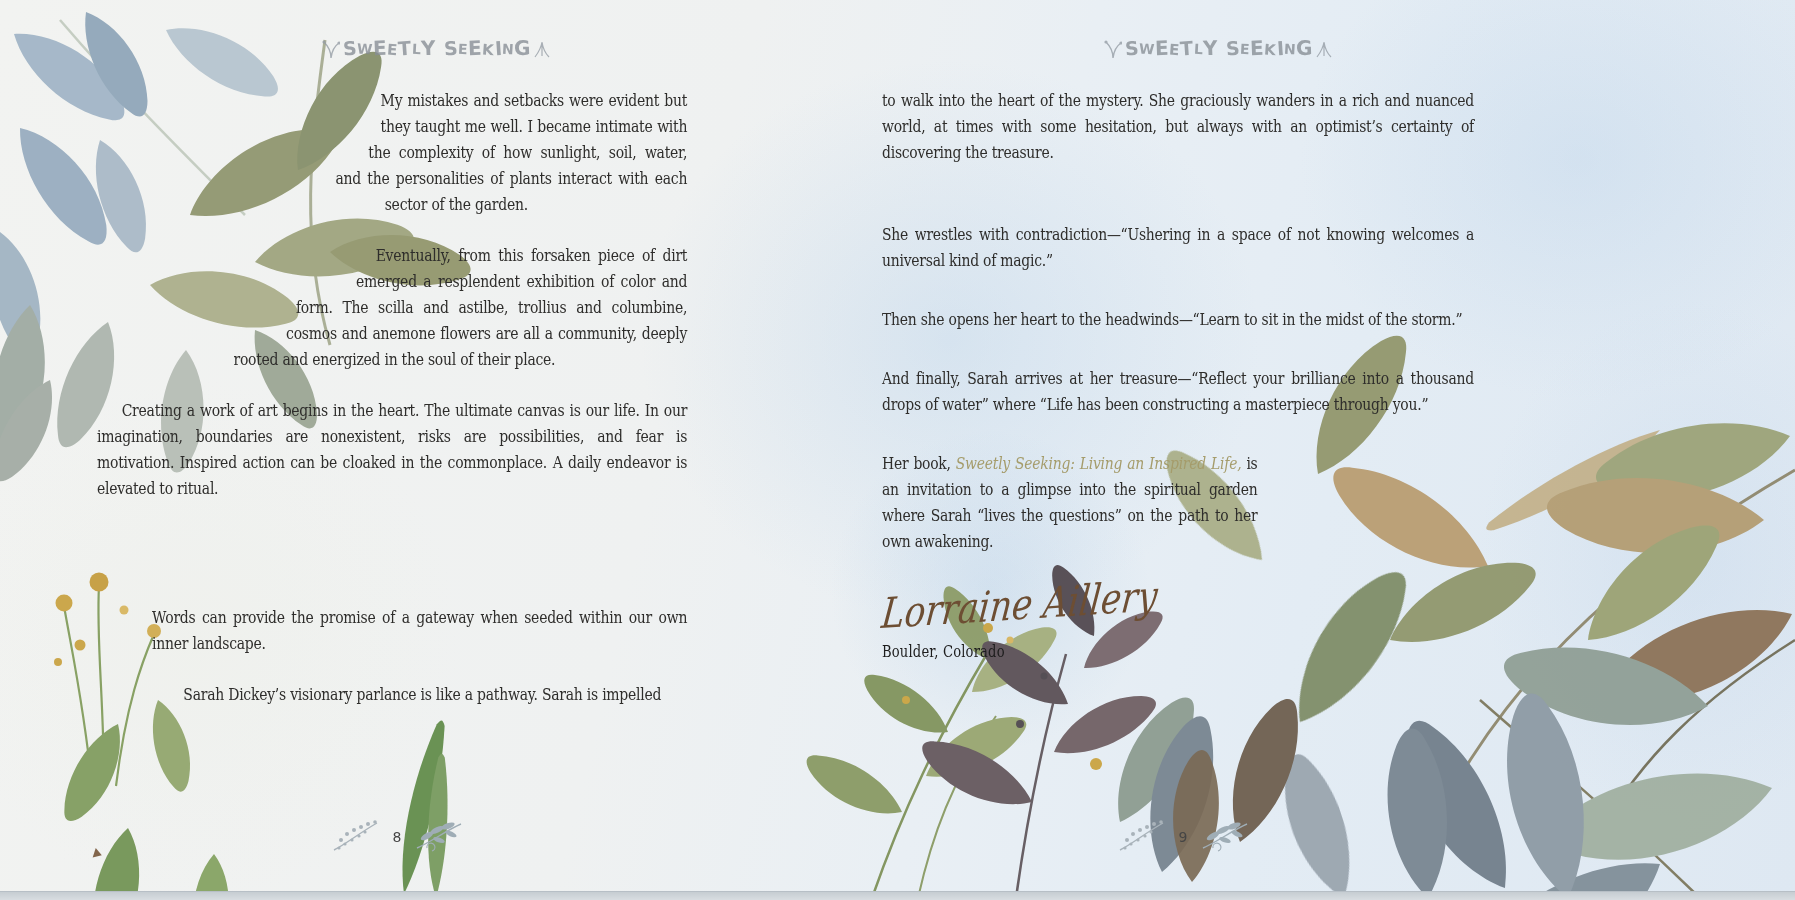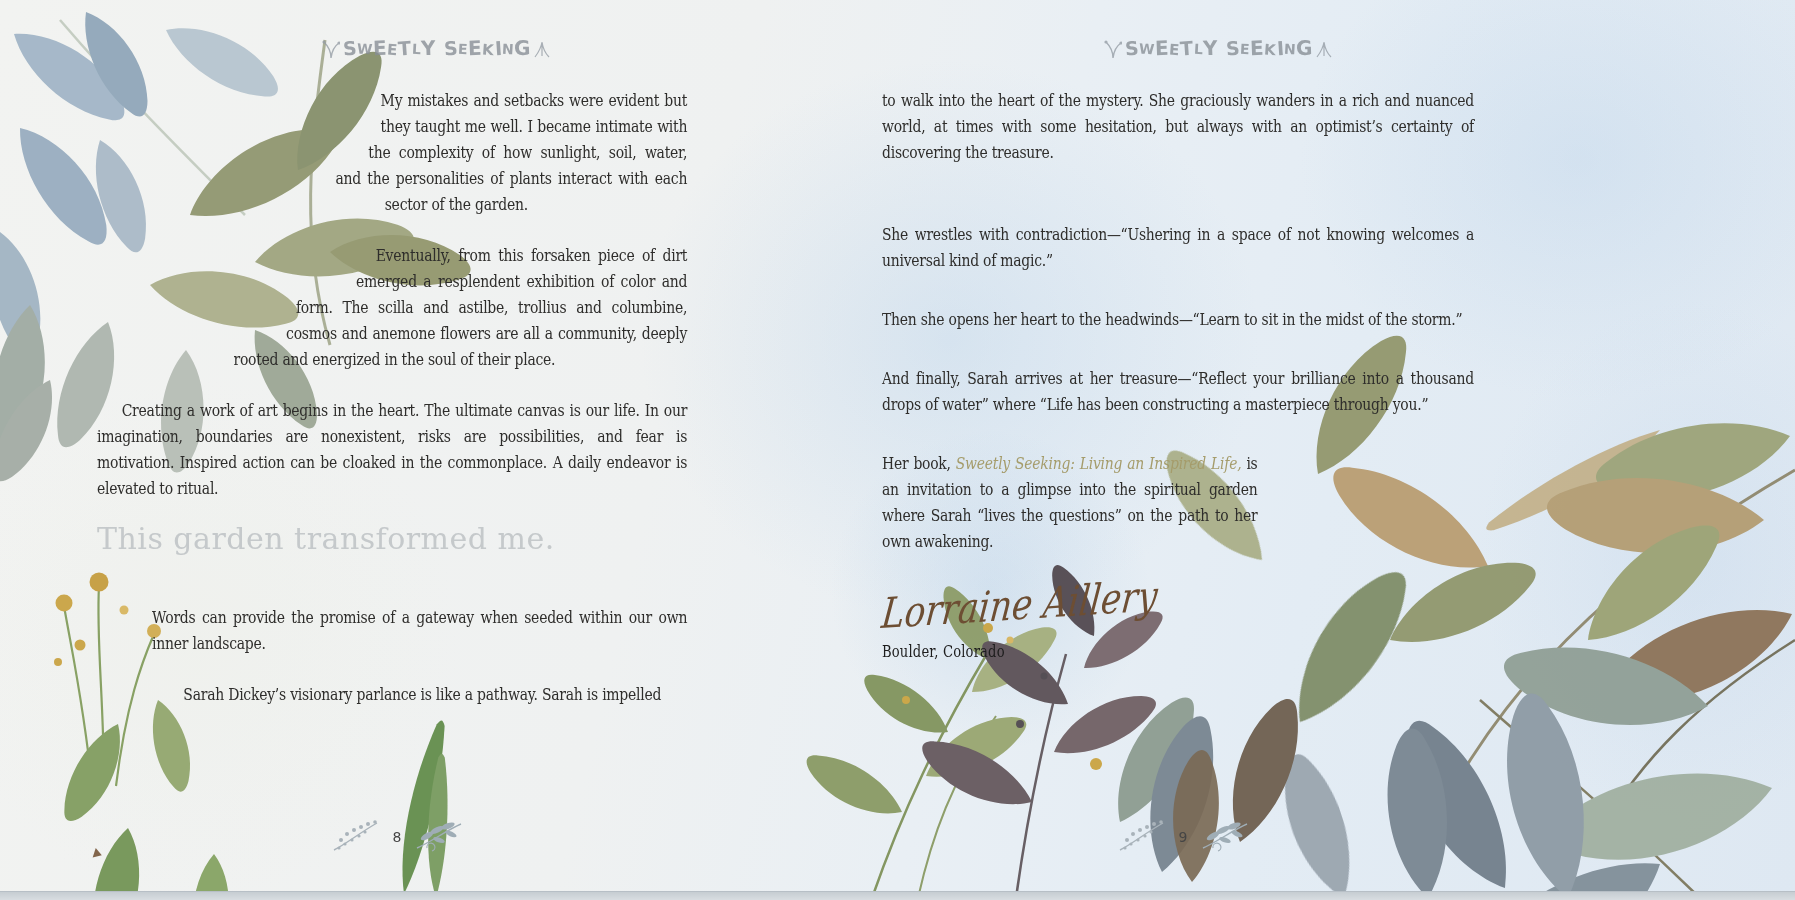--- a/index.html
+++ b/index.html
@@ -209,21 +209,20 @@
       <span>Creating a work of art begins in the heart. The ultimate canvas is our life. In our imagination, boundaries are nonexistent, risks are possibilities, and fear is motivation. Inspired action can be cloaked in the commonplace. A daily endeavor is elevated to ritual.</span>
     </p>
     <p class="para p4">
       <span>Words can provide the promise of a gateway when seeded within our own inner landscape.</span>
     </p>
     <p class="para p5">
       <span>Sarah Dickey’s visionary parlance is like a pathway. Sarah is impelled</span>
     </p>
   </div>
 
-  <div class="pullquote">This garden transformed me.</div>
 
   <div class="col col-right">
     <p class="para gap-big">
       <span>to walk into the heart of the mystery. She graciously wanders in a rich and nuanced world, at times with some hesitation, but always with an optimist’s certainty of discovering the treasure.</span>
     </p>
     <p class="para">
       <span>She wrestles with contradiction—“Ushering in a space of not knowing welcomes a universal kind of magic.”</span>
     </p>
     <p class="para">
       <span>Then she opens her heart to the headwinds—“Learn to sit in the midst of the storm.”</span>

